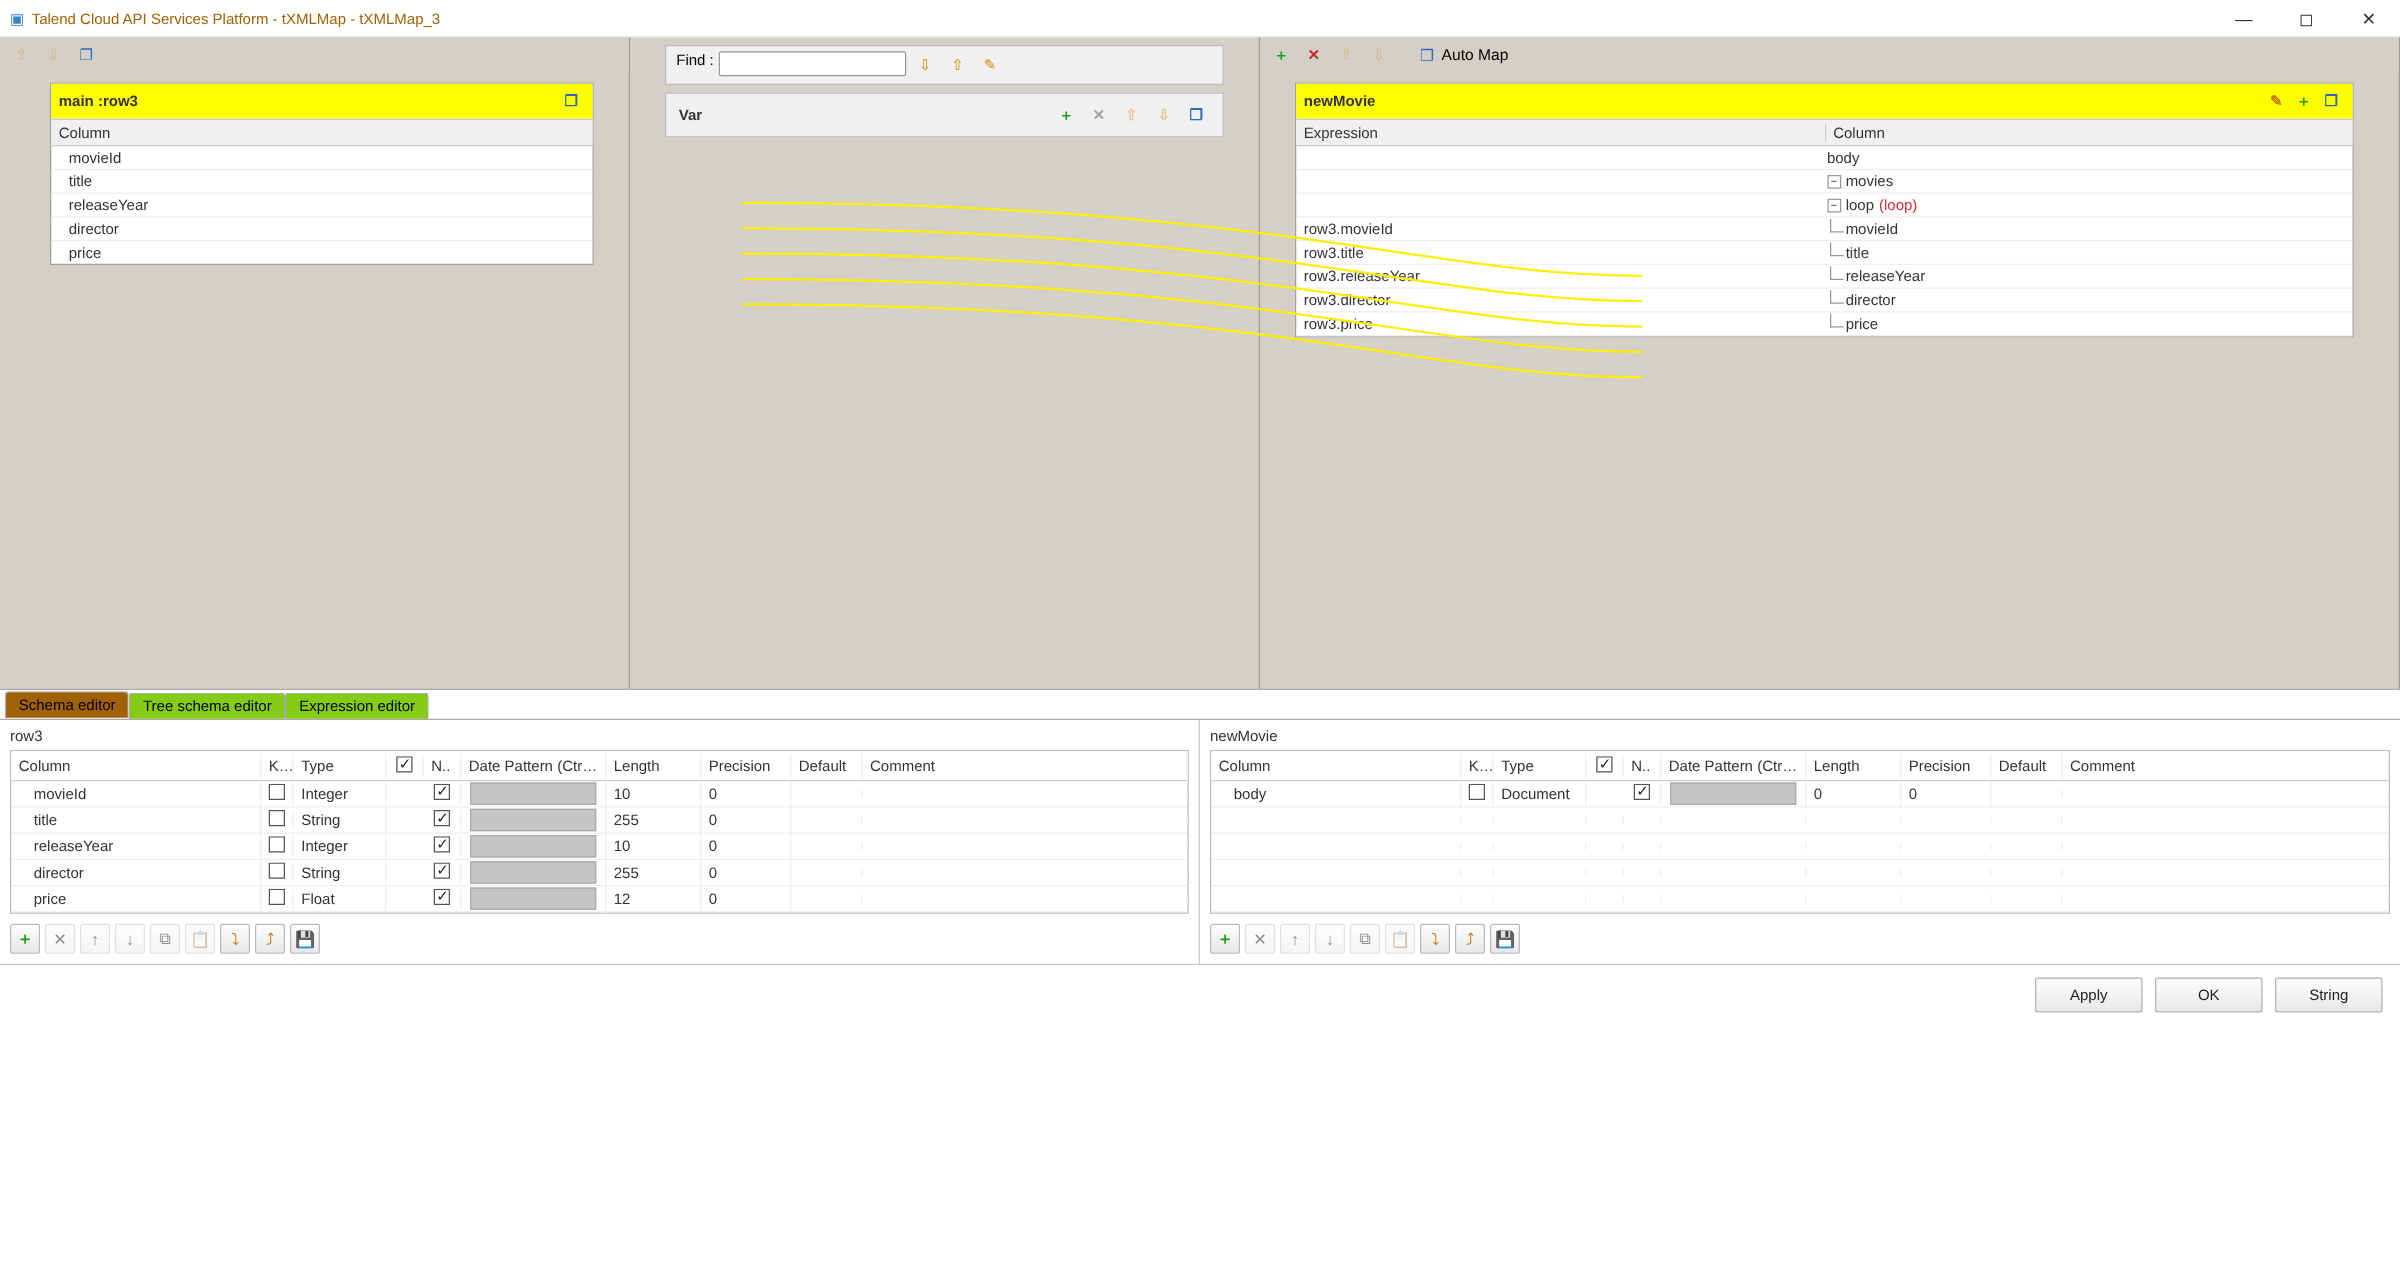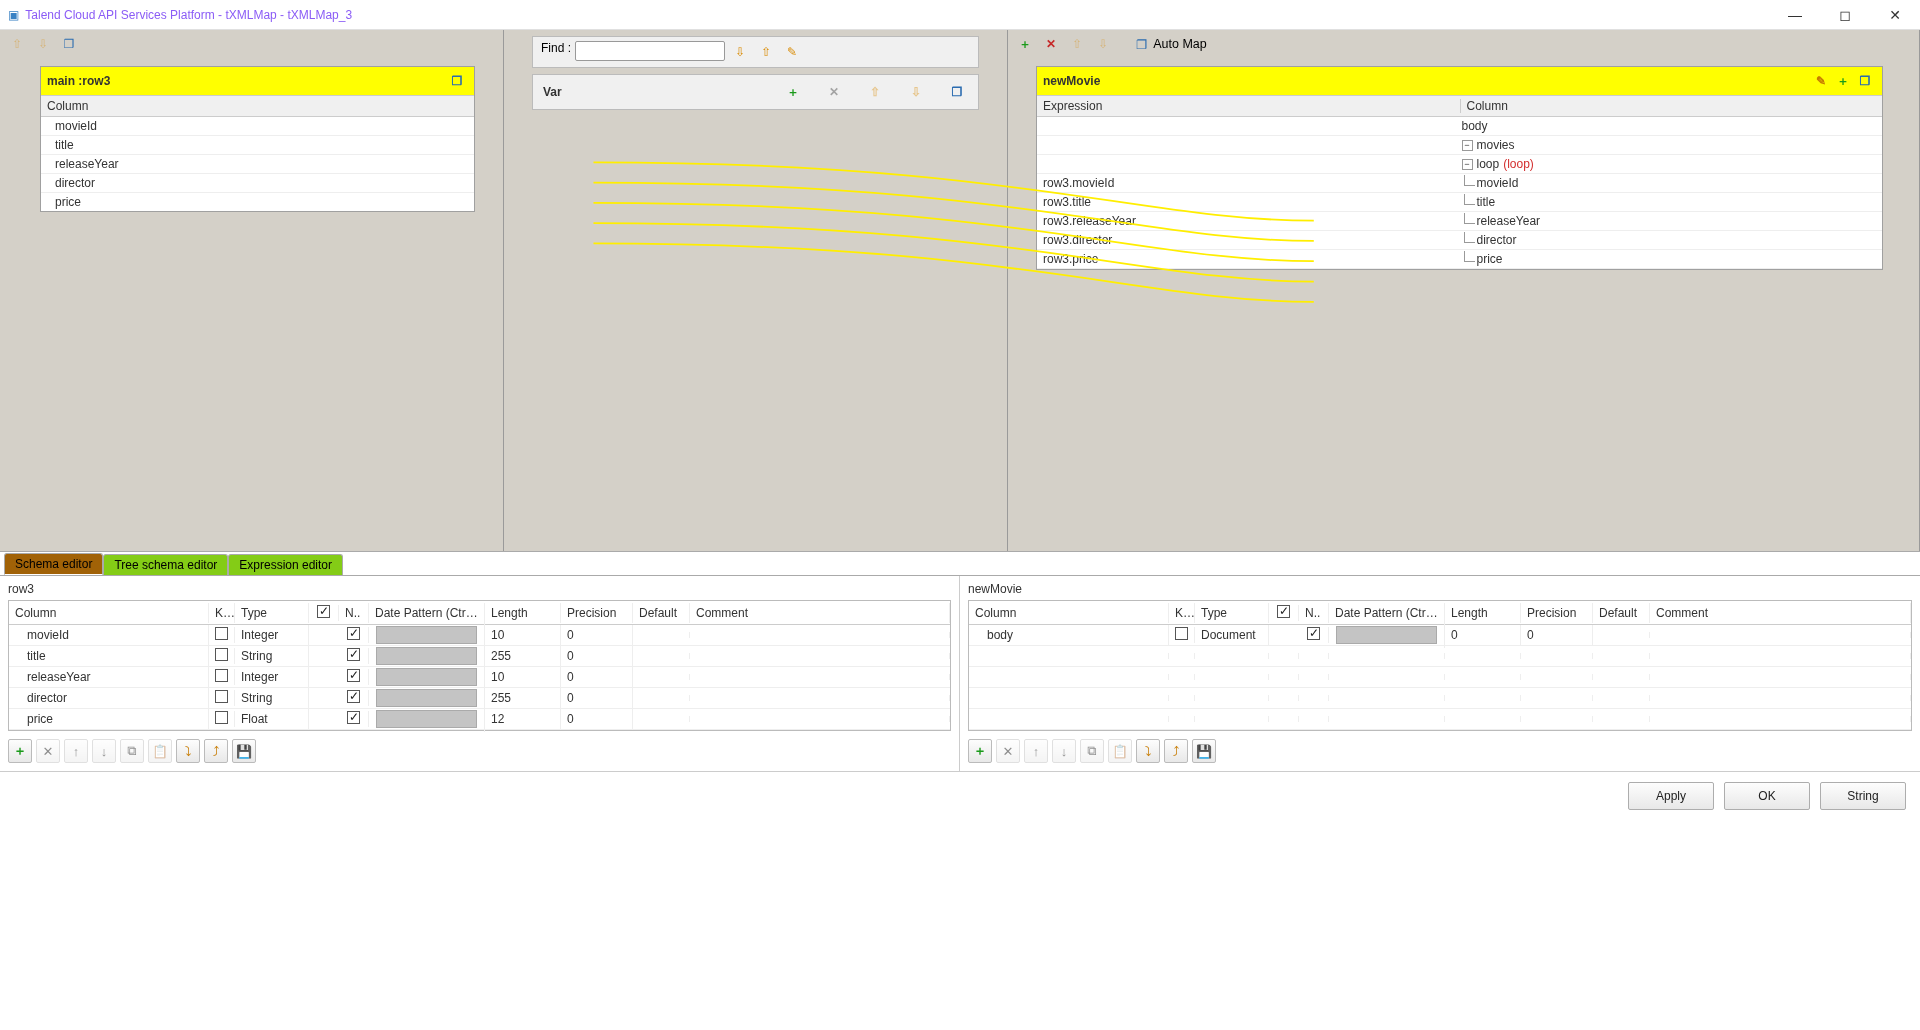--- a/index.html
+++ b/index.html
@@ -12,21 +12,21 @@
   }
   .titlebar {
     height: 30px;
     display: flex;
     align-items: center;
     padding: 0 8px;
     border-bottom: 1px solid #e0e0e0;
     background: #fff;
   }
   .titlebar .icon { margin-right: 6px; color: #3a82c4; }
-  .titlebar .title { flex: 1; color: #8b5cf6; }
+  .titlebar .title { flex: 1; color: #a16207; }
   .titlebar .winbtns { display:flex; gap:16px; }
   .titlebar .winbtn { width:34px; text-align:center; font-size:14px; color:#333;}
   .main {
     display: grid;
     grid-template-columns: 504px 504px 1fr;
     height: 522px;
     background: #d4d0c8;
     border-bottom: 1px solid #aaa;
   }
   .pane { border-right: 1px solid #9a9a9a; position:relative; overflow:hidden;}
@@ -115,21 +115,21 @@
     width:150px;
     padding:0 4px;
   }
   .varbar {
     background:#f0f0f0;
     border:1px solid #bbb;
     margin:6px 28px;
     padding:6px 10px;
     display:flex;
     align-items:center;
-    gap:19px;
+    gap:4px;
     font-weight:bold;
     color:#333;
   }
 
   .aut-map { display:flex; align-items:center; gap:6px; font-size:12.5px;}
   .aut-map .mapicon { color:#2b6cb0; }
 
   
   .tabstrip { display:flex; align-items:flex-end; gap:0px; padding:0 4px; height:23px; background:#fff;}
   .tab {

